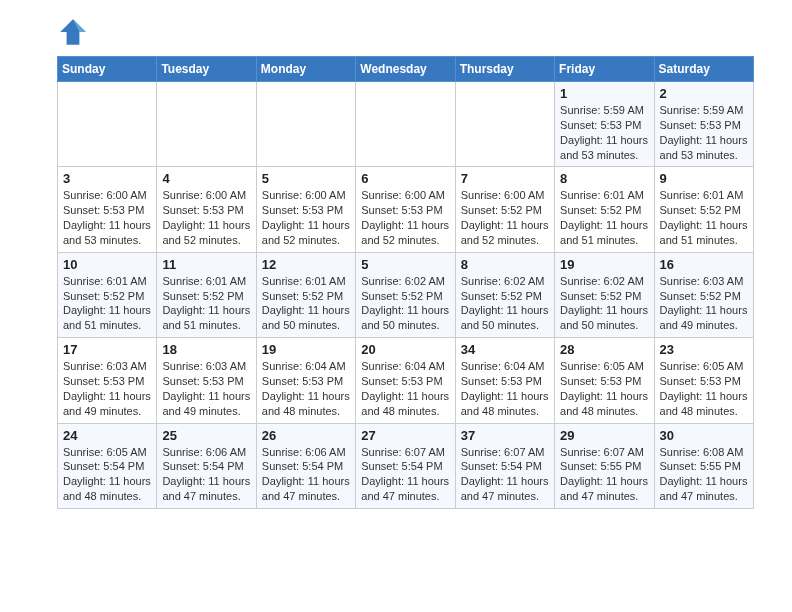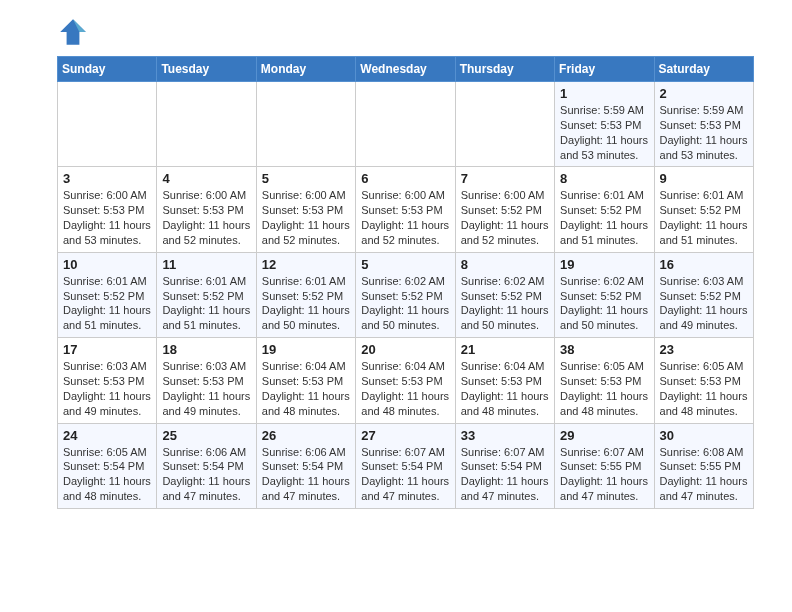--- a/index.html
+++ b/index.html
@@ -205,25 +205,25 @@
           </td>
           <td>
             <span class="day-number">19</span>
             <div class="day-info">Sunrise: 6:04 AM<br>Sunset: 5:53 PM<br>Daylight: 11 hours and 48 minutes.</div>
           </td>
           <td>
             <span class="day-number">20</span>
             <div class="day-info">Sunrise: 6:04 AM<br>Sunset: 5:53 PM<br>Daylight: 11 hours and 48 minutes.</div>
           </td>
           <td>
-            <span class="day-number">21</span>
+            <span class="day-number">34</span>
             <div class="day-info">Sunrise: 6:04 AM<br>Sunset: 5:53 PM<br>Daylight: 11 hours and 48 minutes.</div>
           </td>
           <td>
-            <span class="day-number">38</span>
+            <span class="day-number">28</span>
             <div class="day-info">Sunrise: 6:05 AM<br>Sunset: 5:53 PM<br>Daylight: 11 hours and 48 minutes.</div>
           </td>
           <td>
             <span class="day-number">23</span>
             <div class="day-info">Sunrise: 6:05 AM<br>Sunset: 5:53 PM<br>Daylight: 11 hours and 48 minutes.</div>
           </td>
         </tr>
         <tr>
           <td>
             <span class="day-number">24</span>
@@ -235,21 +235,21 @@
           </td>
           <td>
             <span class="day-number">26</span>
             <div class="day-info">Sunrise: 6:06 AM<br>Sunset: 5:54 PM<br>Daylight: 11 hours and 47 minutes.</div>
           </td>
           <td>
             <span class="day-number">27</span>
             <div class="day-info">Sunrise: 6:07 AM<br>Sunset: 5:54 PM<br>Daylight: 11 hours and 47 minutes.</div>
           </td>
           <td>
-            <span class="day-number">33</span>
+            <span class="day-number">37</span>
             <div class="day-info">Sunrise: 6:07 AM<br>Sunset: 5:54 PM<br>Daylight: 11 hours and 47 minutes.</div>
           </td>
           <td>
             <span class="day-number">29</span>
             <div class="day-info">Sunrise: 6:07 AM<br>Sunset: 5:55 PM<br>Daylight: 11 hours and 47 minutes.</div>
           </td>
           <td>
             <span class="day-number">30</span>
             <div class="day-info">Sunrise: 6:08 AM<br>Sunset: 5:55 PM<br>Daylight: 11 hours and 47 minutes.</div>
           </td>

